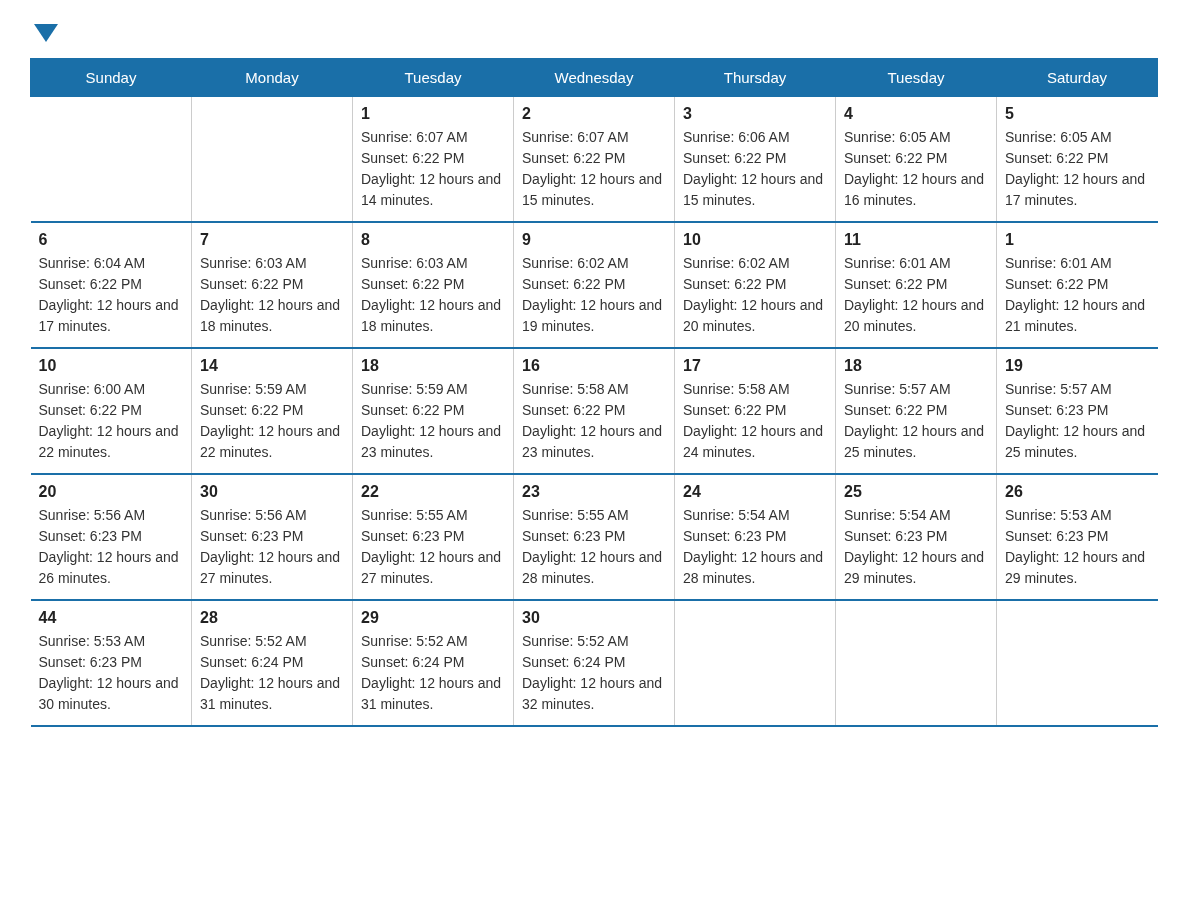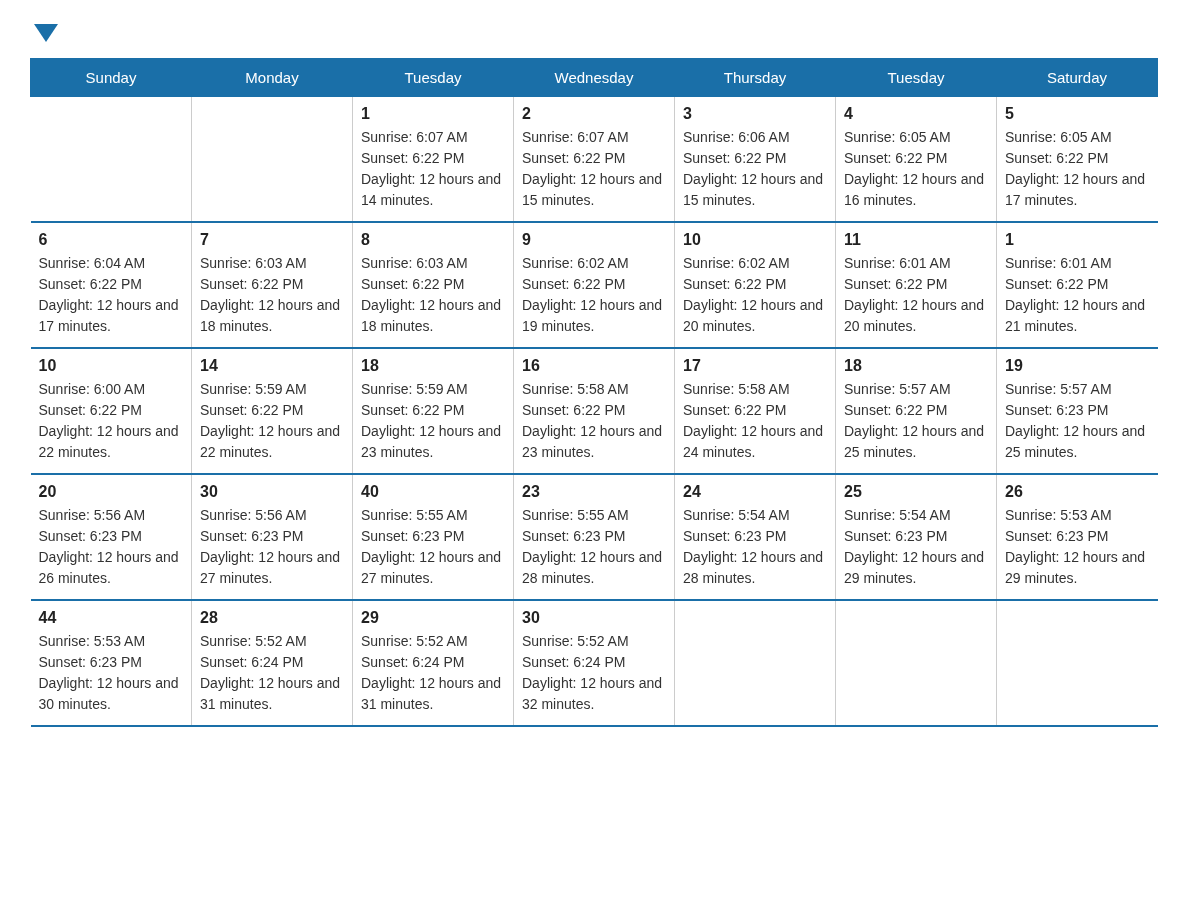--- a/index.html
+++ b/index.html
@@ -217,21 +217,21 @@
       <tr>
         <td>
           <span class="day-number">20</span>
           <div class="day-info">Sunrise: 5:56 AM<br>Sunset: 6:23 PM<br>Daylight: 12 hours and 26 minutes.</div>
         </td>
         <td>
           <span class="day-number">30</span>
           <div class="day-info">Sunrise: 5:56 AM<br>Sunset: 6:23 PM<br>Daylight: 12 hours and 27 minutes.</div>
         </td>
         <td>
-          <span class="day-number">40</span>
+          <span class="day-number">22</span>
           <div class="day-info">Sunrise: 5:55 AM<br>Sunset: 6:23 PM<br>Daylight: 12 hours and 27 minutes.</div>
         </td>
         <td>
           <span class="day-number">23</span>
           <div class="day-info">Sunrise: 5:55 AM<br>Sunset: 6:23 PM<br>Daylight: 12 hours and 28 minutes.</div>
         </td>
         <td>
           <span class="day-number">24</span>
           <div class="day-info">Sunrise: 5:54 AM<br>Sunset: 6:23 PM<br>Daylight: 12 hours and 28 minutes.</div>
         </td>

